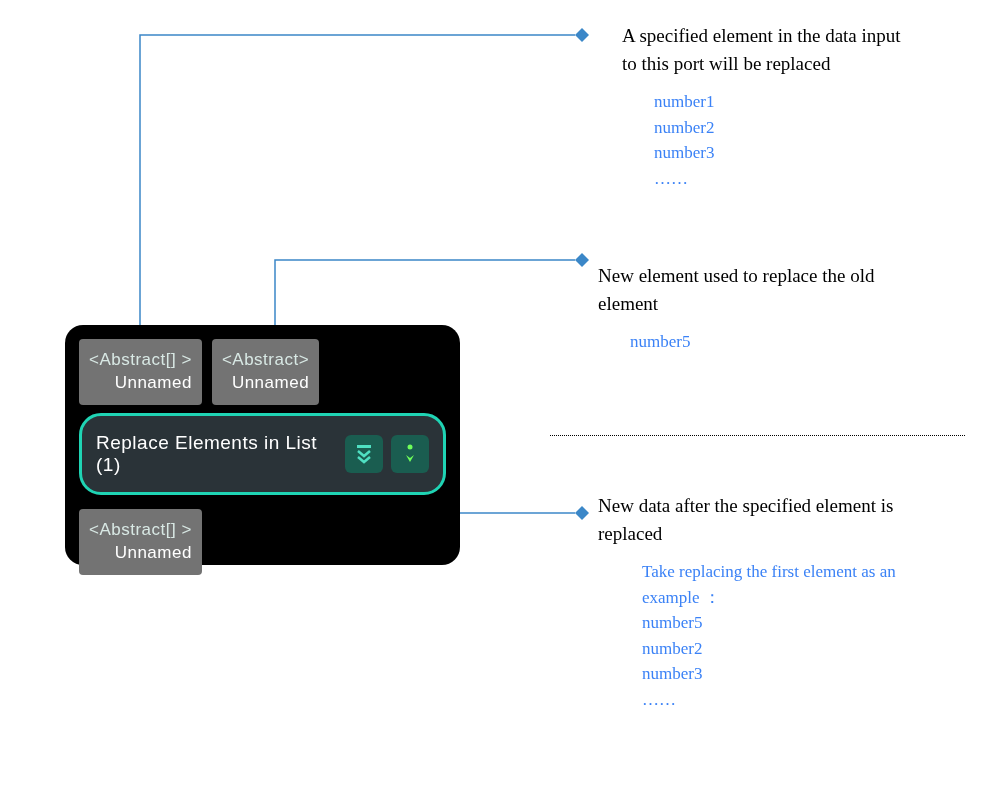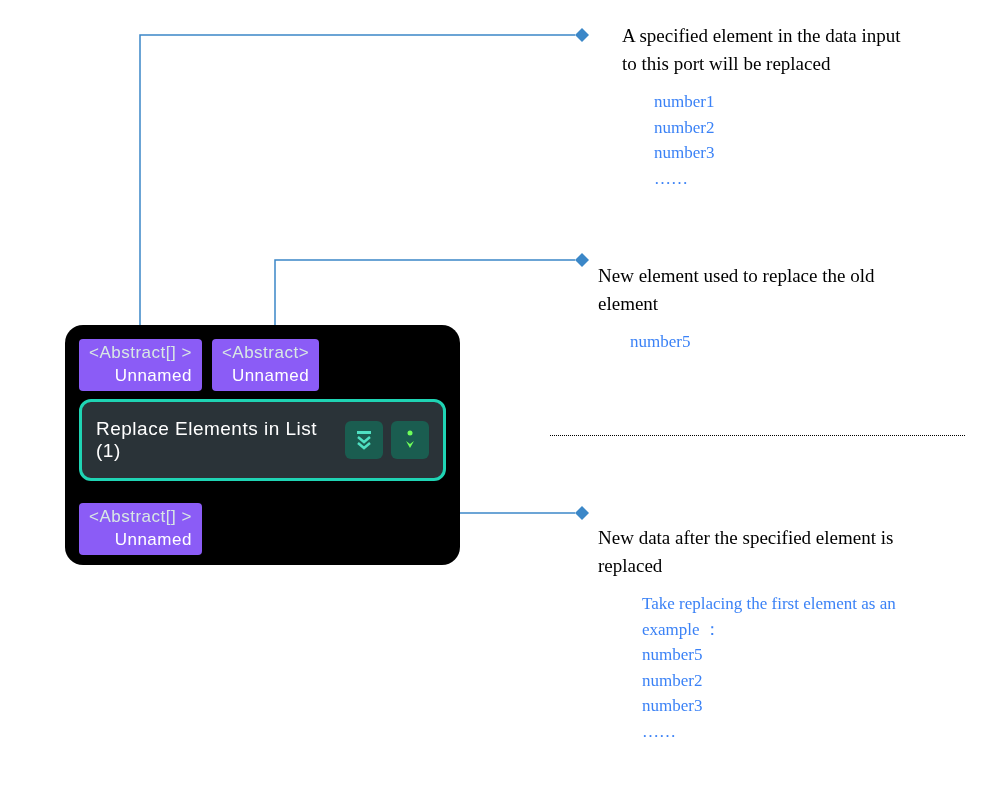--- a/index.html
+++ b/index.html
@@ -23,46 +23,46 @@
       background: #000000;
       border-radius: 18px;
       padding: 14px;
     }
     .port-row-top {
       display: flex;
       gap: 10px;
       margin-bottom: 8px;
     }
     .port {
-      background: #8b5cf6;
+      background: #737373;
       border-radius: 4px;
-      padding: 3px 10px;
+      padding: 10px 10px;
       font-family: Arial, sans-serif;
       font-size: 17px;
       color: #ffffff;
       line-height: 1.35;
     }
     .port-type {
       color: #d8e8e4;
       letter-spacing: 0.5px;
     }
     .port-name {
       color: #ffffff;
       letter-spacing: 0.5px;
       text-align: right;
     }
     .node-body {
       background: #2a3338;
       border: 3px solid #1fd4b4;
-      border-radius: 12px;
+      border-radius: 22px;
       padding: 16px 14px;
       display: flex;
       align-items: center;
       justify-content: space-between;
-      margin-bottom: 22px;
+      margin-bottom: 14px;
     }
     .node-title {
       font-family: Arial, sans-serif;
       font-size: 19px;
       color: #ffffff;
       letter-spacing: 0.5px;
     }
     .node-buttons {
       display: flex;
       gap: 8px;
@@ -135,21 +135,21 @@
   </div>
 </div>
 
 <div class="annotation" style="left:598px; top:262px; width:300px;">
   <div>New element used to replace the old element</div>
   <div class="ann-detail" style="margin-left:32px;">
     <div>number5</div>
   </div>
 </div>
 
-<div class="annotation" style="left:598px; top:524px; width:320px;">
+<div class="annotation" style="left:598px; top:492px; width:320px;">
   <div>New data after the specified element is replaced</div>
   <div class="ann-detail" style="margin-left:44px;">
     <div>Take replacing the first element as an example ：</div>
     <div>number5</div>
     <div>number2</div>
     <div>number3</div>
     <div>……</div>
   </div>
 </div>
 

